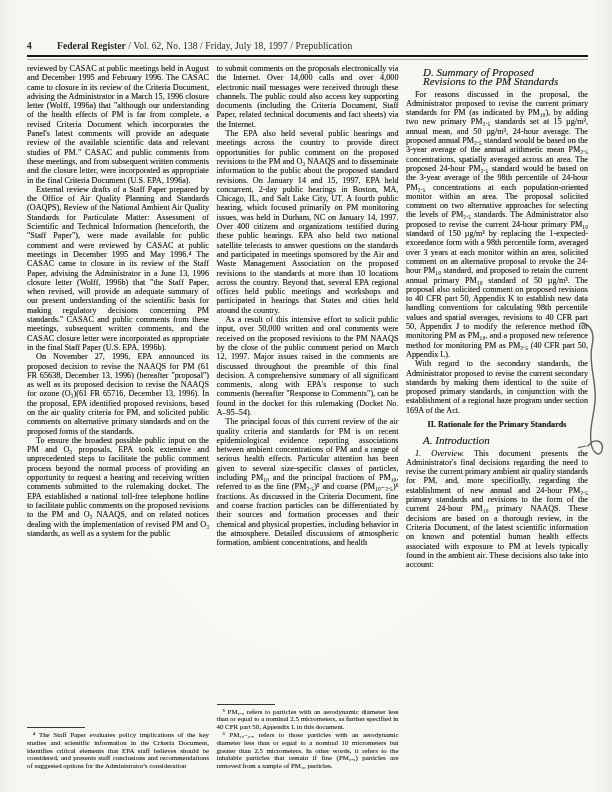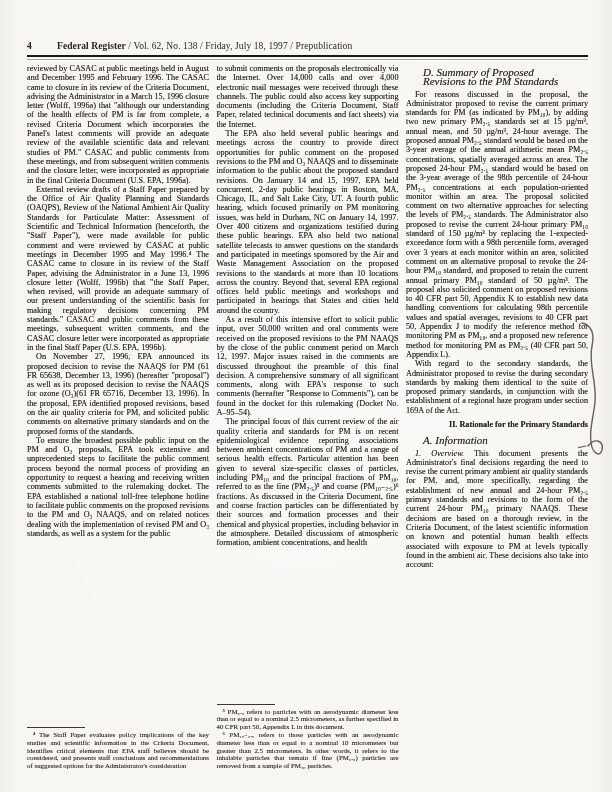--- a/index.html
+++ b/index.html
@@ -39,21 +39,21 @@
   .col{
     width:182px;flex:0 0 182px;
     display:flex;flex-direction:column;
     font-size:8.2px;line-height:9.3px;
     text-align:justify;
     text-shadow:0 0 .35px rgba(41,38,31,.55);
   }
   .p{margin:0;text-indent:9px;}
   .p.cont{text-indent:0;}
   .h-ital{margin:4px 17px 3px;font-style:italic;font-weight:normal;font-size:11px;line-height:9.3px;text-align:left;text-indent:0;}
-  .h-bold{margin:5px 0 3px;font-weight:bold;font-size:8.2px;line-height:9.3px;text-align:right;text-indent:0;}
+  .h-bold{margin:5px 0 3px;font-weight:bold;font-size:8.2px;line-height:9.3px;text-align:center;text-indent:0;}
   .ital{font-style:italic;margin-top:24px;}
   .fnblock{margin-top:auto;padding-top:4px;}
   .fnrule{width:58px;border:0;border-top:.9px solid #3a3630;margin:0 0 3px 0;}
   .fn{margin:0;font-size:6.9px;line-height:7.8px;text-indent:6px;text-align:justify;color:#35312a;}
   .annotation{
     position:absolute;left:578px;top:320px;width:32px;height:150px;
     opacity:.8;
   }
 </style>
 </head>
@@ -89,23 +89,23 @@
       <div class="fnblock">
         <hr class="fnrule">
         <p class="fn">⁵ PM₂.₅ refers to particles with an aerodynamic diameter less than or equal to a nominal 2.5 micrometers, as further specified in 40 CFR part 50, Appendix L in this document.</p>
         <p class="fn">⁶ PM₁₀₋₂.₅ refers to those particles with an aerodynamic diameter less than or equal to a nominal 10 micrometers but greater than 2.5 micrometers. In other words, it refers to the inhalable particles that remain if fine (PM₂.₅) particles are removed from a sample of PM₁₀ particles.</p>
       </div>
     </div>
 
     <div class="col">
       <h3 class="h-ital">D. Summary of Proposed Revisions to the PM Standards</h3>
       <p class="p">For reasons discussed in the proposal, the Administrator proposed to revise the current primary standards for PM (as indicated by PM₁₀), by adding two new primary PM₂.₅ standards set at 15 µg/m³, annual mean, and 50 µg/m³, 24-hour average. The proposed annual PM₂.₅ standard would be based on the 3-year average of the annual arithmetic mean PM₂.₅ concentrations, spatially averaged across an area. The proposed 24-hour PM₂.₅ standard would be based on the 3-year average of the 98th percentile of 24-hour PM₂.₅ concentrations at each population-oriented monitor within an area. The proposal solicited comment on two alternative approaches for selecting the levels of PM₂.₅ standards. The Administrator also proposed to revise the current 24-hour primary PM₁₀ standard of 150 µg/m³ by replacing the 1-expected-exceedance form with a 98th percentile form, averaged over 3 years at each monitor within an area, solicited comment on an alternative proposal to revoke the 24-hour PM₁₀ standard, and proposed to retain the current annual primary PM₁₀ standard of 50 µg/m³. The proposal also solicited comment on proposed revisions to 40 CFR part 50, Appendix K to establish new data handling conventions for calculating 98th percentile values and spatial averages, revisions to 40 CFR part 50, Appendix J to modify the reference method for monitoring PM as PM₁₀, and a proposed new reference method for monitoring PM as PM₂.₅ (40 CFR part 50, Appendix L).</p>
-      <p class="p">With regard to the secondary standards, the Administrator proposed to revise the during secondary standards by making them identical to the suite of proposed primary standards, in conjunction with the establishment of a regional haze program under section 169A of the Act.</p>
+      <p class="p">With regard to the secondary standards, the Administrator proposed to revise the current secondary standards by making them identical to the suite of proposed primary standards, in conjunction with the establishment of a regional haze program under section 169A of the Act.</p>
       <h3 class="h-bold">II. Rationale for the Primary Standards</h3>
-      <h3 class="h-ital">A. Information</h3>
+      <h3 class="h-ital">A. Introduction</h3>
       <p class="p"><span class="ital">1. Overview.</span><span> This document presents the Administrator's final decisions regarding the need to revise the current primary ambient air quality standards for PM, and, more specifically, regarding the establishment of new annual and 24-hour PM₂.₅ primary standards and revisions to the form of the current 24-hour PM₁₀ primary NAAQS. These decisions are based on a thorough review, in the Criteria Document, of the latest scientific information on known and potential human health effects associated with exposure to PM at levels typically found in the ambient air. These decisions also take into account:</span></p>
     </div>
 
   </div>
 
   <svg class="annotation" viewBox="0 0 32 150" xmlns="http://www.w3.org/2000/svg">
     <path d="M4,3 C13,5 17,13 14,26 C10,44 19,62 17,82 C15,100 11,110 13,122 C14,133 22,138 24,130 C26,121 17,117 10,126" fill="none" stroke="#403c34" stroke-width="1.4" stroke-linecap="round"></path>
     <path d="M-2,128 L8,126" fill="none" stroke="#403c34" stroke-width="1.2" stroke-linecap="round"></path>
   </svg>
 

